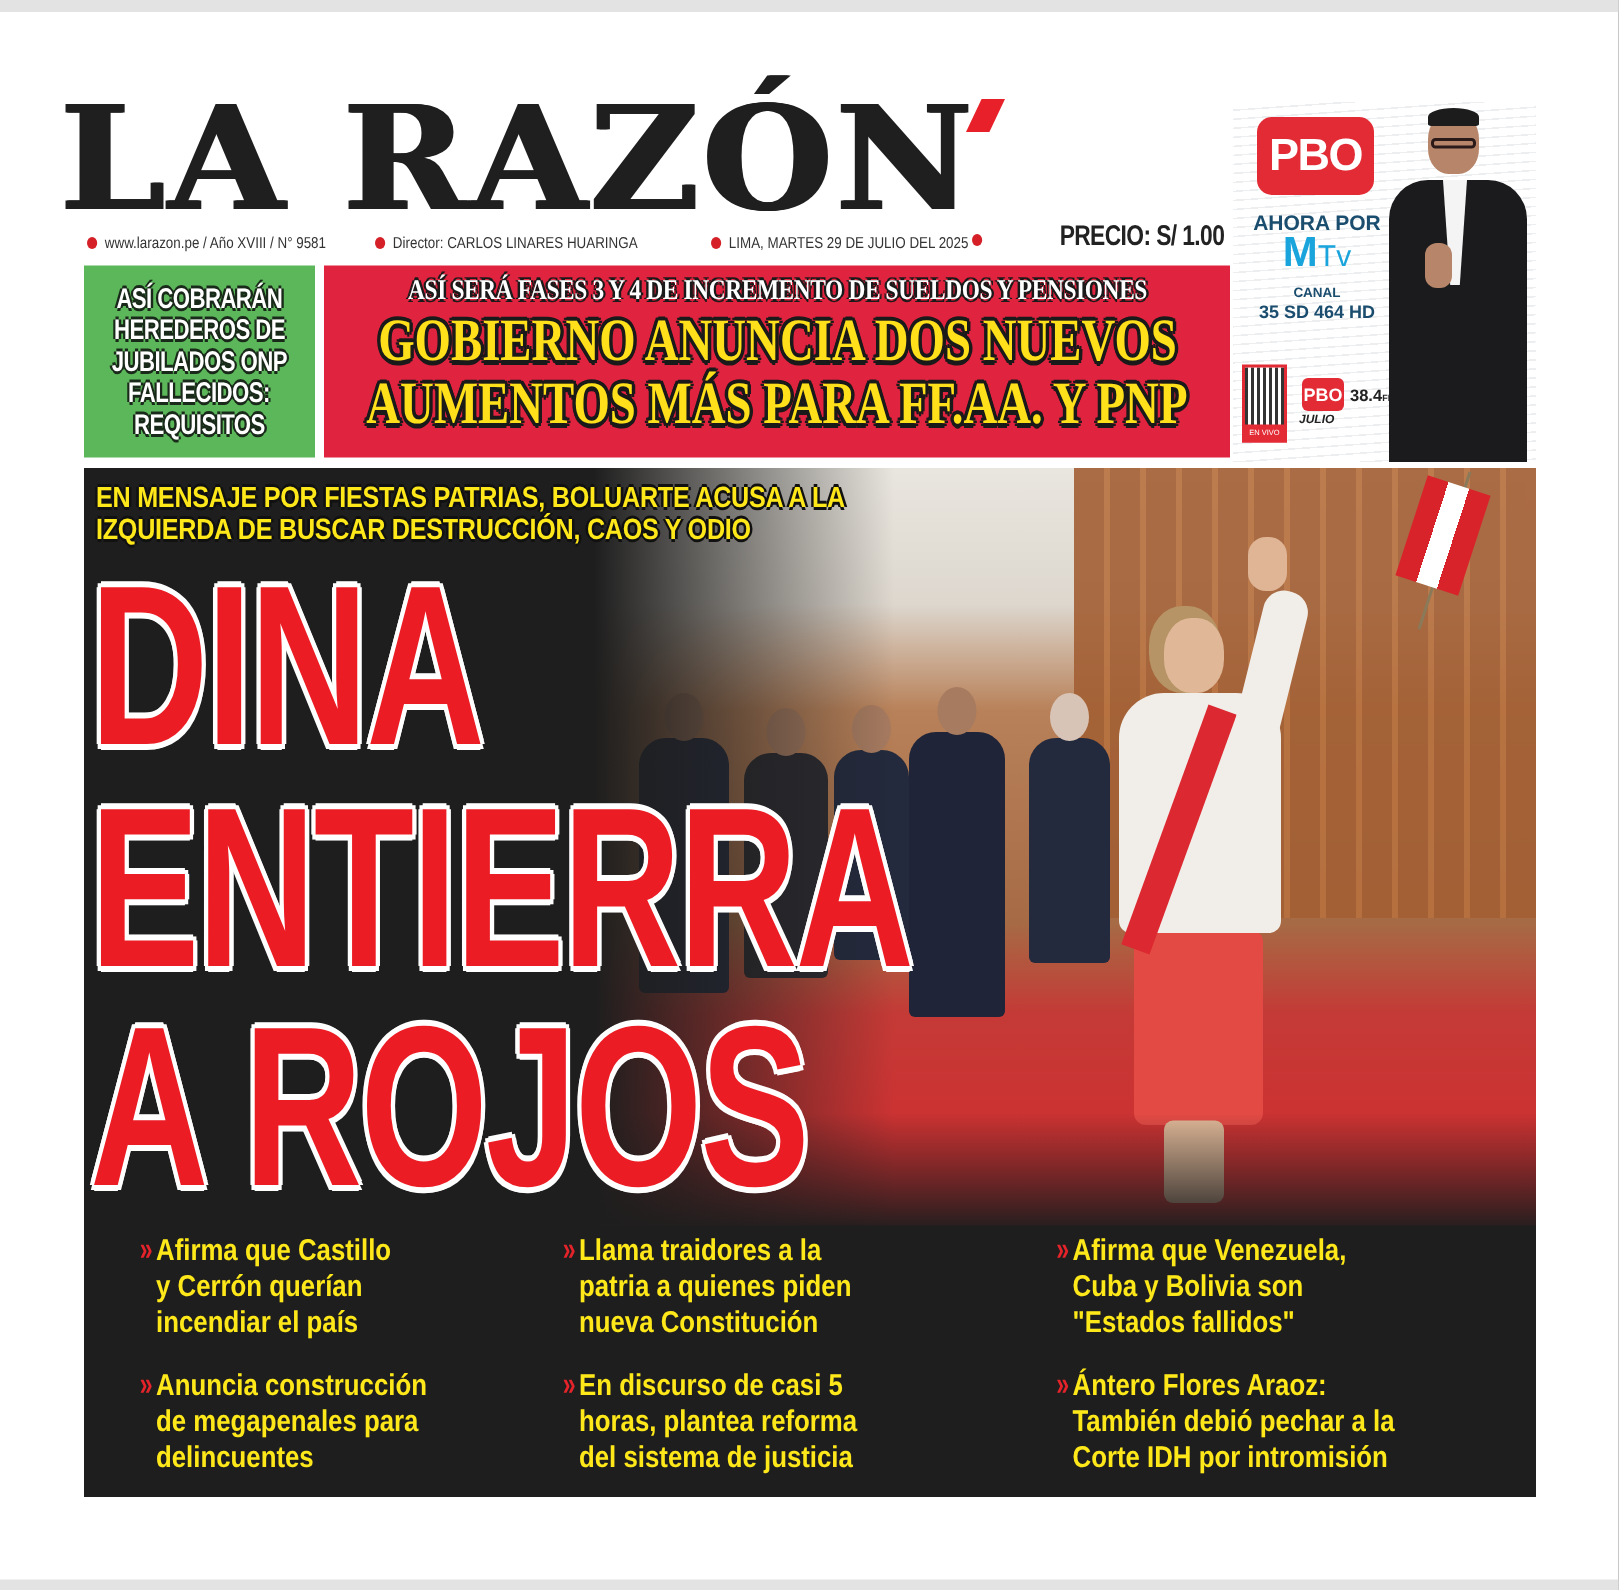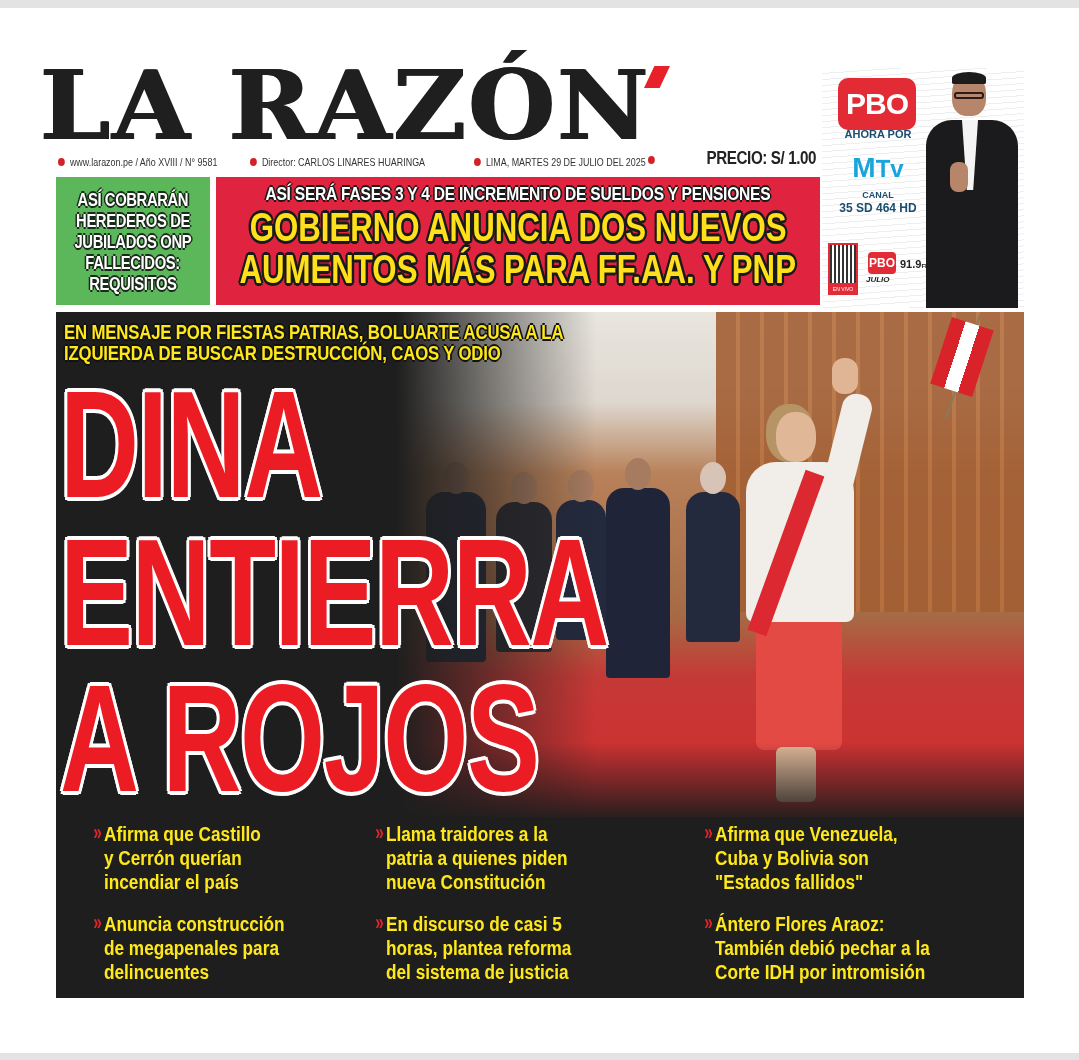--- a/index.html
+++ b/index.html
@@ -33,42 +33,42 @@
     position: absolute; left: 56px; top: 177px; width: 154px; height: 128px; background: #5cb65a;
     display: flex; flex-direction: column; align-items: center; justify-content: center; 
   }
   .box-green .line {
     font-size: 19px; font-weight: 900; color: #fff; line-height: 21px; letter-spacing: -0.5px;
     transform: scaleX(0.78); white-space: nowrap;
     text-shadow: 2px 0 0 #1a2a1a, -2px 0 0 #1a2a1a, 0 2px 0 #1a2a1a, 0 -2px 0 #1a2a1a;
   }
   .box-red {
     position: absolute; left: 216px; top: 177px; width: 604px; height: 128px; background: #e0233f;
-    display: flex; flex-direction: column; align-items: center; padding-top: 6px;
+    display: flex; flex-direction: column; align-items: center; padding-top: 6px; font-family: Liberation Serif, serif;
   }
   .box-red .kicker {
     font-size: 19px; font-weight: 900; color: #fff; line-height: 22px; letter-spacing: -0.3px;
     transform: scaleX(0.82); white-space: nowrap;
     text-shadow: 2px 0 0 #1a1a1a, -2px 0 0 #1a1a1a, 0 2px 0 #1a1a1a, 0 -2px 0 #1a1a1a;
   }
   .box-red .headline {
     font-size: 40px; font-weight: 900; color: #ffe01a; line-height: 40px; letter-spacing: 0px;
     transform: scaleX(0.78); white-space: nowrap; margin-top: 2px;
     text-shadow: 3px 0 0 #1a1a1a, -3px 0 0 #1a1a1a, 0 3px 0 #1a1a1a, 0 -3px 0 #1a1a1a, 2px 2px 0 #1a1a1a, -2px -2px 0 #1a1a1a, 2px -2px 0 #1a1a1a, -2px 2px 0 #1a1a1a;
   }
 
   
   .ad { position: absolute; left: 822px; top: 68px; width: 202px; height: 240px; background:
         repeating-linear-gradient(176deg, #ffffff 0 5px, #eceef0 5px 6px); overflow: hidden; }
   .pbo-logo { position: absolute; left: 16px; top: 10px; width: 78px; height: 52px; background: #e32b35; border-radius: 10px;
               color: #fff; font-weight: 900; font-size: 30px; display: flex; align-items: center; justify-content: center; letter-spacing: -1px; }
   .ad-small { position: absolute; left: 8px; width: 96px; text-align: center; color: #1a4d6e; }
-  .ad-now { top: 60px; font-size: 11px; font-weight: bold; }
+  .ad-now { top: 72px; font-size: 14px; font-weight: bold; }
   .ad-mtv { top: 84px; font-size: 28px; font-weight: 900; color: #1aa4dc; }
-  .ad-mtv span { font-size: 24px; font-weight: bold; color: #1aa4dc; }
+  .ad-mtv span { font-size: 20px; font-weight: normal; color: #1aa4dc; }
   .ad-canal { top: 122px; font-size: 9px; font-weight: bold; }
   .ad-channels { top: 133px; font-size: 12px; font-weight: bold; }
   .qr { position: absolute; left: 6px; top: 175px; width: 30px; height: 52px; border: 2px solid #e32b35; background:
         repeating-linear-gradient(90deg, #333 0 2px, #fff 2px 4px), #fff; }
   .qr-live { position: absolute; left: 6px; top: 215px; width: 30px; height: 12px; background: #e32b35; color: #fff; font-size: 5px; display: flex; align-items: center; justify-content: center; }
   .pbo-radio { position: absolute; left: 46px; top: 184px; width: 28px; height: 22px; background: #e32b35; border-radius: 4px; color: #fff; font-size: 12px; font-weight: 900; display:flex; align-items:center; justify-content:center; }
   .radio-label { position: absolute; left: 44px; top: 207px; font-size: 8px; font-weight: 900; color: #222; font-style: italic; }
   .freq { position: absolute; left: 78px; top: 190px; font-size: 11px; font-weight: bold; color: #222; }
   .freq small { font-size: 6px; }
   .man { position: absolute; left: 104px; top: 4px; width: 96px; height: 236px; }
@@ -175,21 +175,21 @@
 <div class="ad">
   <div class="pbo-logo">PBO</div>
   <div class="ad-small ad-now">AHORA POR</div>
   <div class="ad-small ad-mtv"><b>M</b><span>Tv</span></div>
   <div class="ad-small ad-canal">CANAL</div>
   <div class="ad-small ad-channels">35 SD  464 HD</div>
   <div class="qr"></div>
   <div class="qr-live">EN VIVO</div>
   <div class="pbo-radio">PBO</div>
   <div class="radio-label">JULIO</div>
-  <div class="freq"><span>91.9</span><small>FM</small></div>
+  <div class="freq"><span>38.4</span><small>FM</small></div>
   <div class="man">
     <div class="body"></div>
     <div class="shirt"></div>
     <div class="head"></div>
     <div class="hair"></div>
     <div class="glasses"></div>
     <div class="thumb"></div>
   </div>
 </div>
 

